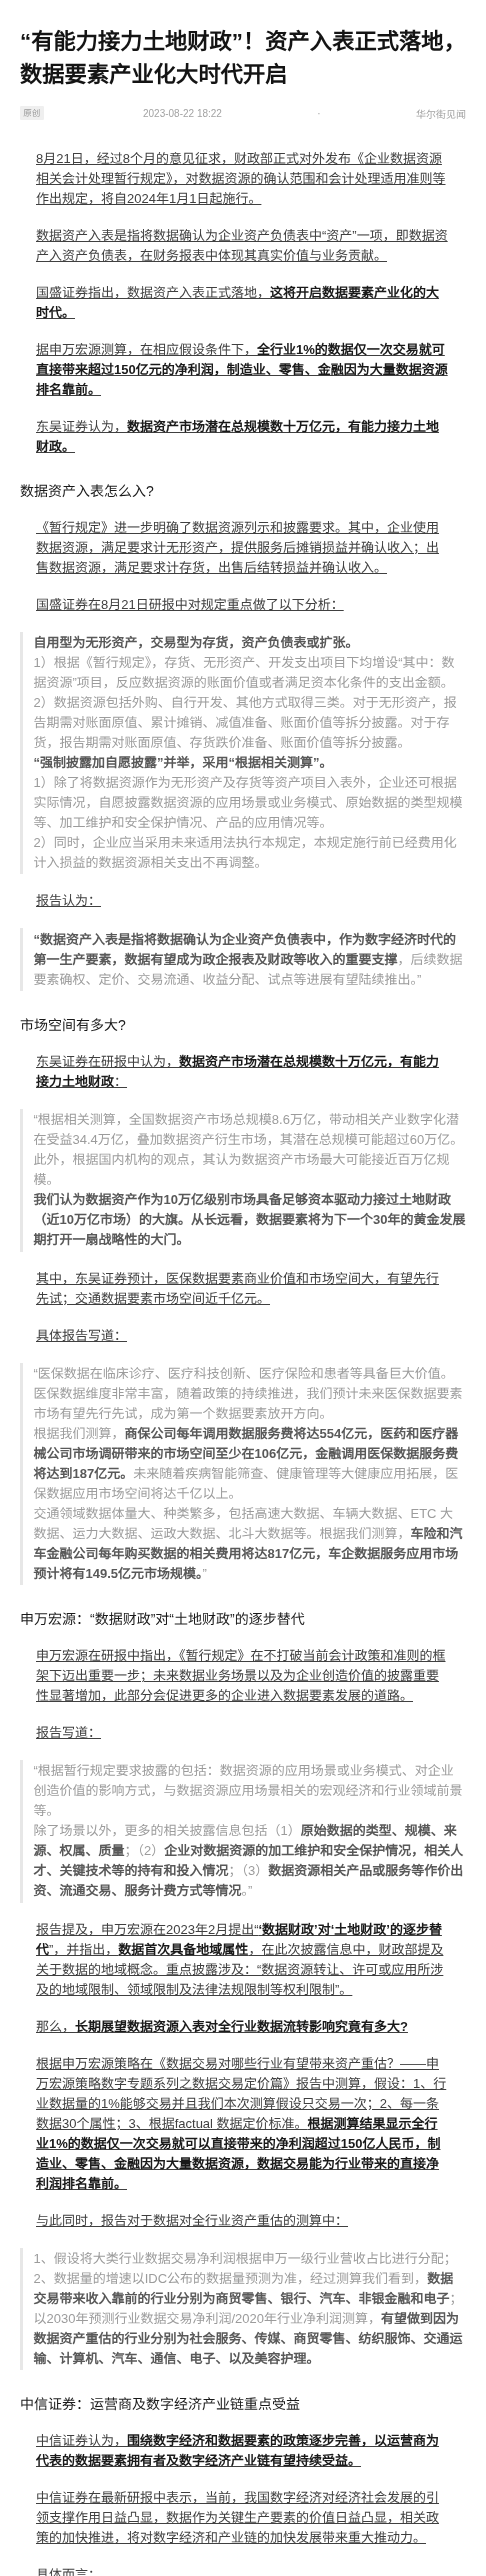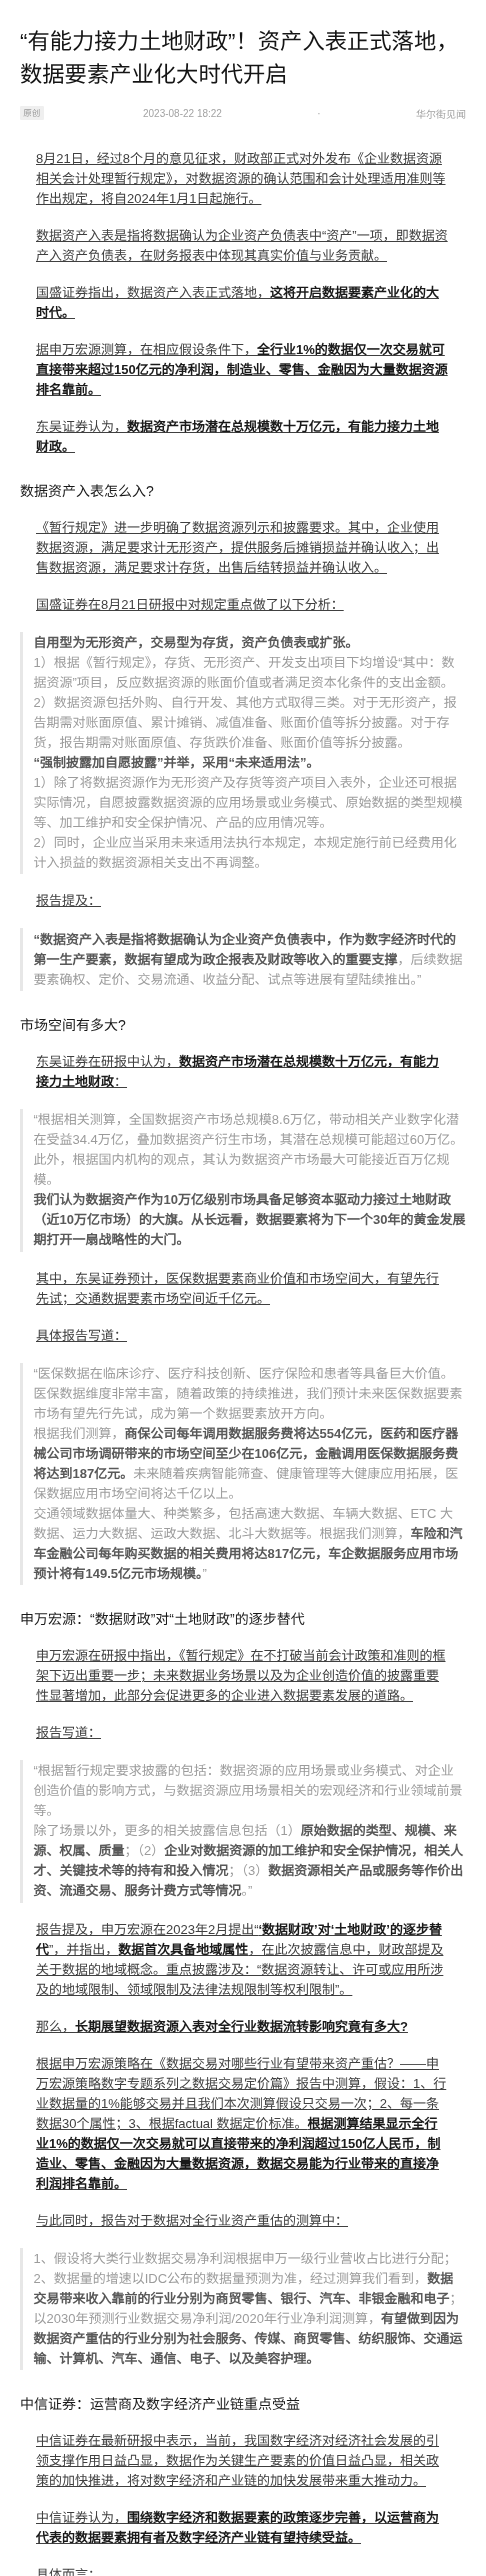--- a/index.html
+++ b/index.html
@@ -4,21 +4,21 @@
 <style>
   :root{
     --page-bg:#ffffff; --title-text:#141414; --body-text:#404040; --bold-text:#1a1a1a;
     --quote-text:#9c9c9c; --quote-bold:#595959; --quote-border:#e7e7e7;
     --meta-text:#a3a3a3; --badge-bg:#efefef;
   }
   *{box-sizing:border-box;}
   html,body{margin:0;padding:0;background:var(--page-bg);}
   body{font-family:"Liberation Sans","DejaVu Sans",sans-serif;}
   .page{width:486px;min-height:2576px;margin:0 auto;padding:20px 20px 33px 20px;background:var(--page-bg);}
-  h1.title{font-size:22.3px;line-height:33px;font-weight:400;color:var(--title-text);margin:5.3px 0 14.5px 0;}
+  h1.title{font-size:22.3px;line-height:33px;font-weight:700;color:var(--title-text);margin:5.3px 0 14.5px 0;}
   .meta{display:flex;align-items:center;color:var(--meta-text);font-size:10px;margin:0 0 28px 0;justify-content:space-between;}
   .badge{background:var(--badge-bg);color:#999999;font-size:8.5px;line-height:1;padding:2.6px 3.3px;border-radius:1.3px;margin-right:8px;}
   .meta .sep{margin:0 4px;}
   .content p{font-size:13px;line-height:20px;color:var(--body-text);margin:17px 16px;text-decoration:underline;}
   .content h2{font-size:14px;line-height:20px;font-weight:400;color:var(--bold-text);margin:24px 0 17px 0;}
   .content p strong{color:var(--bold-text);font-weight:700;}
   .content blockquote{margin:17px 0;padding:1.3px 0 1.3px 10.5px;border-left:3.3px solid var(--quote-border);}
   .content blockquote .qline{font-size:13px;line-height:20px;color:var(--quote-text);margin:0;}
   .content blockquote strong{color:var(--quote-bold);font-weight:700;}
 </style>
@@ -39,25 +39,25 @@
       <p><span>国盛证券指出，数据资产入表正式落地，</span><strong>这将开启数据要素产业化的大时代。</strong></p>
       <p><span>据申万宏源测算，在相应假设条件下，</span><strong>全行业1%的数据仅一次交易就可直接带来超过150亿元的净利润，制造业、零售、金融因为大量数据资源排名靠前。</strong></p>
       <p><span>东吴证券认为，</span><strong>数据资产市场潜在总规模数十万亿元，有能力接力土地财政。</strong></p>
       <h2>数据资产入表怎么入?</h2>
       <p><span>《暂行规定》进一步明确了数据资源列示和披露要求。其中，企业使用数据资源，满足要求计无形资产，提供服务后摊销损益并确认收入；出售数据资源，满足要求计存货，出售后结转损益并确认收入。</span></p>
       <p><span>国盛证券在8月21日研报中对规定重点做了以下分析：</span></p>
       <blockquote>
         <div class="qline"><strong>自用型为无形资产，交易型为存货，资产负债表或扩张。</strong></div>
         <div class="qline"><span>1）根据《暂行规定》，存货、无形资产、开发支出项目下均增设“其中：数据资源”项目，反应数据资源的账面价值或者满足资本化条件的支出金额。</span></div>
         <div class="qline"><span>2）数据资源包括外购、自行开发、其他方式取得三类。对于无形资产，报告期需对账面原值、累计摊销、减值准备、账面价值等拆分披露。对于存货，报告期需对账面原值、存货跌价准备、账面价值等拆分披露。</span></div>
-        <div class="qline"><strong>“强制披露加自愿披露”并举，采用“未来适用法”。</strong></div>
+        <div class="qline"><strong>“强制披露加自愿披露”并举，采用“根据相关测算”。</strong></div>
         <div class="qline"><span>1）除了将数据资源作为无形资产及存货等资产项目入表外，企业还可根据实际情况，自愿披露数据资源的应用场景或业务模式、原始数据的类型规模等、加工维护和安全保护情况、产品的应用情况等。</span></div>
         <div class="qline"><span>2）同时，企业应当采用未来适用法执行本规定，本规定施行前已经费用化计入损益的数据资源相关支出不再调整。</span></div>
       </blockquote>
-      <p><span>报告提及：</span></p>
+      <p><span>报告认为：</span></p>
       <blockquote>
         <div class="qline"><strong>“数据资产入表是指将数据确认为企业资产负债表中，作为数字经济时代的第一生产要素，数据有望成为政企报表及财政等收入的重要支撑</strong><span>，后续数据要素确权、定价、交易流通、收益分配、试点等进展有望陆续推出。”</span></div>
       </blockquote>
       <h2>市场空间有多大?</h2>
       <p><span>东吴证券在研报中认为，</span><strong>数据资产市场潜在总规模数十万亿元，有能力接力土地财政</strong><span>：</span></p>
       <blockquote>
         <div class="qline"><span>“根据相关测算，全国数据资产市场总规模8.6万亿，带动相关产业数字化潜在受益34.4万亿，叠加数据资产衍生市场，其潜在总规模可能超过60万亿。此外，根据国内机构的观点，其认为数据资产市场最大可能接近百万亿规模。</span></div>
         <div class="qline"><strong>我们认为数据资产作为10万亿级别市场具备足够资本驱动力接过土地财政（近10万亿市场）的大旗。从长远看，数据要素将为下一个30年的黄金发展期打开一扇战略性的大门。</strong></div>
       </blockquote>
       <p><span>其中，东吴证券预计，医保数据要素商业价值和市场空间大，有望先行先试；交通数据要素市场空间近千亿元。</span></p>
@@ -76,21 +76,21 @@
       </blockquote>
       <p><span>报告提及，申万宏源在2023年2月提出“</span><strong>‘数据财政’对‘土地财政’的逐步替代</strong><span>”，并指出，</span><strong>数据首次具备地域属性</strong><span>，在此次披露信息中，财政部提及关于数据的地域概念。重点披露涉及：“数据资源转让、许可或应用所涉及的地域限制、领域限制及法律法规限制等权利限制”。</span></p>
       <p><span>那么，</span><strong>长期展望数据资源入表对全行业数据流转影响究竟有多大?</strong></p>
       <p><span>根据申万宏源策略在《数据交易对哪些行业有望带来资产重估？——申万宏源策略数字专题系列之数据交易定价篇》报告中测算，假设：1、行业数据量的1%能够交易并且我们本次测算假设只交易一次；2、每一条数据30个属性；3、根据factual 数据定价标准。</span><strong>根据测算结果显示全行业1%的数据仅一次交易就可以直接带来的净利润超过150亿人民币，制造业、零售、金融因为大量数据资源，数据交易能为行业带来的直接净利润排名靠前。</strong></p>
       <p><span>与此同时，报告对于数据对全行业资产重估的测算中：</span></p>
       <blockquote>
         <div class="qline"><span>1、假设将大类行业数据交易净利润根据申万一级行业营收占比进行分配；2、数据量的增速以IDC公布的数据量预测为准，经过测算我们看到，</span><strong>数据交易带来收入靠前的行业分别为商贸零售、银行、汽车、非银金融和电子</strong><span>；</span></div>
         <div class="qline"><span>以2030年预测行业数据交易净利润/2020年行业净利润测算，</span><strong>有望做到因为数据资产重估的行业分别为社会服务、传媒、商贸零售、纺织服饰、交通运输、计算机、汽车、通信、电子、以及美容护理。</strong></div>
       </blockquote>
       <h2>中信证券：运营商及数字经济产业链重点受益</h2>
+      <p><span>中信证券认为，</span><strong>围绕数字经济和数据要素的政策逐步完善，以运营商为代表的数据要素拥有者及数字经济产业链有望持续受益。</strong></p>
       <p><span>中信证券在最新研报中表示，当前，我国数字经济对经济社会发展的引领支撑作用日益凸显，数据作为关键生产要素的价值日益凸显，相关政策的加快推进，将对数字经济和产业链的加快发展带来重大推动力。</span></p>
-      <p><span>中信证券认为，</span><strong>围绕数字经济和数据要素的政策逐步完善，以运营商为代表的数据要素拥有者及数字经济产业链有望持续受益。</strong></p>
       <p><span>具体而言：</span></p>
       <blockquote>
         <div class="qline"><span>“运营商持有海量数据，广泛覆盖不同地域、不同群体的多维度数据，且数据体量不断增长。若相关数据资源入表，有望进一步增厚运营商资产，对运营商的费用有摊薄效应，并有望推动运营商的数据变现能力提升。</span></div>
       </blockquote>
     </div>
 </div>
 
 
 </body></html>

